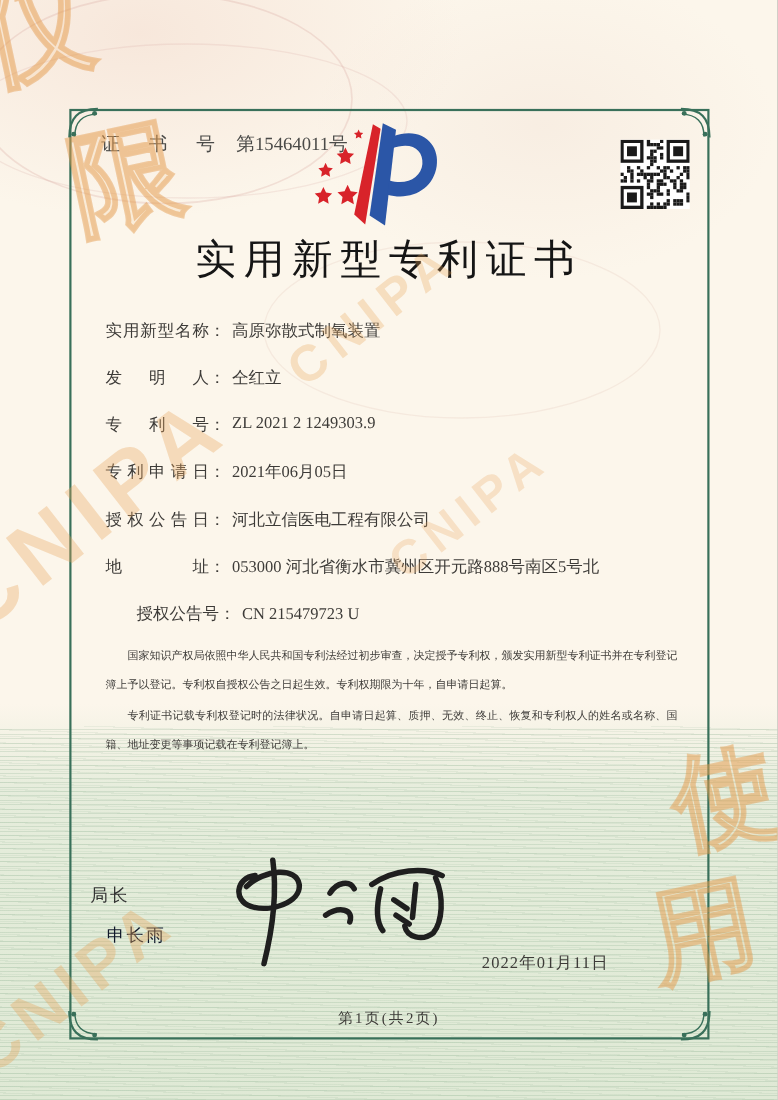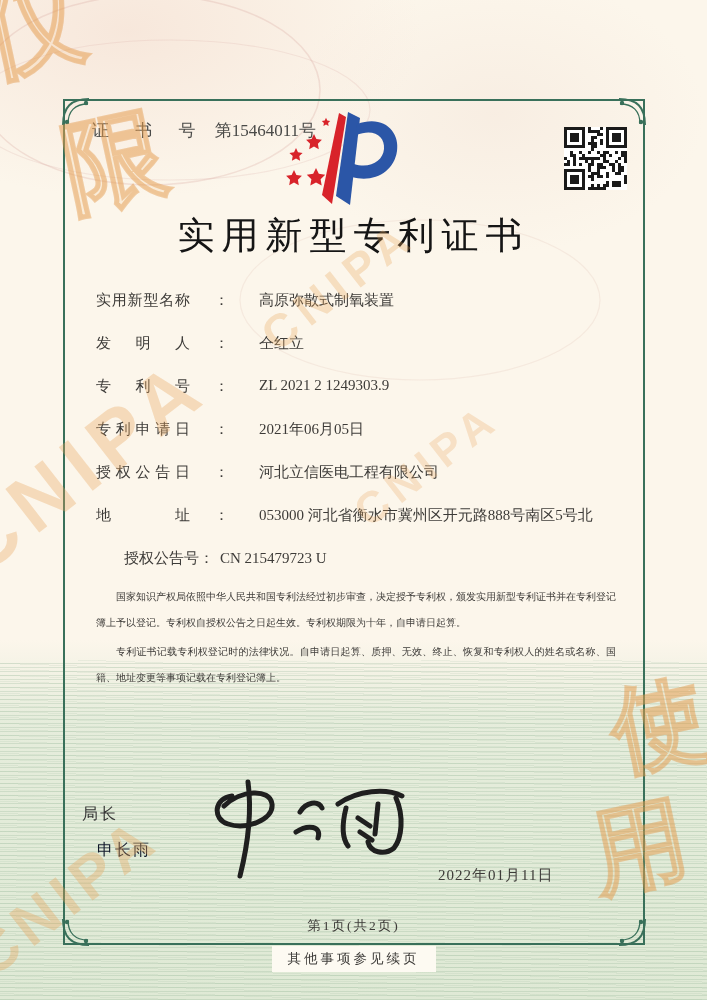--- a/index.html
+++ b/index.html
@@ -48,21 +48,21 @@
   .qr { position:absolute; left:564px; top:127px; width:63px; height:63px; z-index:2; background:#fff; }
 
   .title {
     position:absolute; left:0; right:0; top:211px; z-index:2;
     text-align:center; font-size:37px; font-weight:normal; color:#151515;
     letter-spacing:7px;
   }
 
   .fields { position:absolute; left:96px; top:291px; width:520px; z-index:2;
     font-size:15px; color:#3d3b38; }
-  .frow { height:43px; display:flex; align-items:flex-start; white-space:nowrap;gap:24px; }
+  .frow { height:43px; display:flex; align-items:flex-start; white-space:nowrap; }
   .flabel { display:inline-block; width:94px; text-align:justify; text-align-last:justify; }
   .fcolon { margin:0 6px 0 0; }
   .grant2 { margin-left:28px; }
 
   .body-text {
     position:absolute; left:96px; top:584px; width:520px; z-index:2;
     font-size:10px; line-height:26px; color:#3d3b38; text-align:justify;
   }
   .body-text p { margin:0 0 3px 0; text-indent:2em; }
 
@@ -351,15 +351,14 @@
         <path d="M214,30 C222,48 220,70 212,80 C202,88 188,84 186,74"></path>
         <path d="M176,50 L188,58"></path>
         <path d="M178,64 L190,72"></path>
         <path d="M196,36 L193,66"></path>
       </g>
     </svg>
   </div>
   <div class="grant-date-bottom">2022年01月11日</div>
 
   <div class="pagenum">第1页(共2页)</div>
-  <div class="bottom-note">其他事项参见续页</div>
 
 </div>
 
 </body></html>

